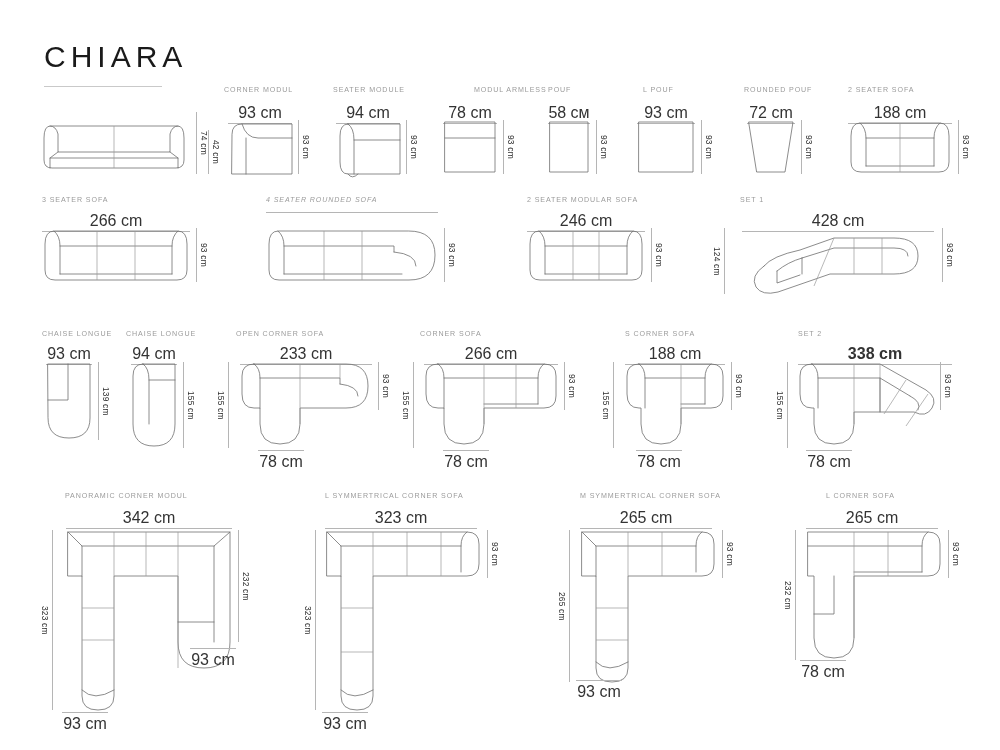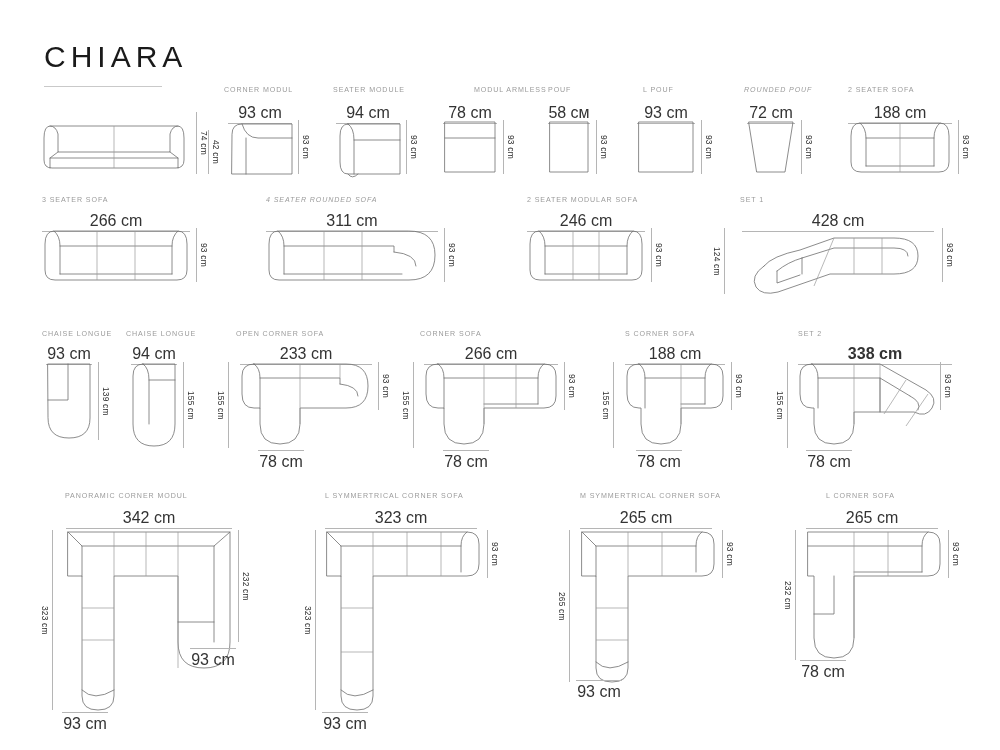--- a/index.html
+++ b/index.html
@@ -139,21 +139,21 @@
   <div class="item" style="left:637px;top:120px;">
     <svg width="58" height="54" viewBox="0 0 58 54">
       <rect class="s" x="2" y="2" width="54" height="50"></rect>
     </svg>
   </div>
   <div class="dim-v" style="left:701px;top:120px;height:54px;">
     <span class="ln" style="height:54px;"></span>
       <span class="t">93 cm</span>
   </div>
 
-  <div class="cap" style="position:absolute;left:744px;top:86px;font-style:italic;">ROUNDED POUF</div>
+  <div class="cap" style="position:absolute;left:744px;top:86px;">ROUNDED POUF</div>
   <div class="dim-top" style="left:747px;top:104px;width:48px;">
     <span class="t">72 cm</span>
       <span class="ln"></span>
   </div>
   <div class="item" style="left:747px;top:120px;">
     <svg width="48" height="54" viewBox="0 0 48 54">
       <path class="s" d="M2 2 L46 2 L38 52 L10 52 Z"></path>
     </svg>
   </div>
   <div class="dim-v" style="left:801px;top:120px;height:54px;">
@@ -194,21 +194,20 @@
       <path class="sl" d="M55 3 L55 52 M93 3 L93 52"></path>
     </svg>
   </div>
   <div class="dim-v" style="left:196px;top:228px;height:54px;">
     <span class="ln" style="height:54px;"></span>
       <span class="t">93 cm</span>
   </div>
 
   <div class="cap" style="position:absolute;left:266px;top:196px;font-style:italic;">4 SEATER ROUNDED SOFA</div>
   <div class="dim-top" style="left:266px;top:212px;width:172px;">
-    <span class="t">311 cm</span>
       <span class="ln"></span>
   </div>
   <div class="item" style="left:266px;top:228px;">
     <svg width="172" height="54" viewBox="0 0 172 54">
       <path class="s" d="M12 3 Q3 3 3 16 L3 42 Q3 52 13 52 L143 52 Q169 52 169 27 Q169 3 143 3 Z"></path>
       <path class="s" d="M12 3 Q18 8 18 18 L18 46"></path>
       <path class="s" d="M18 18 L128 18 L128 24"></path>
       <path class="s" d="M18 46 L136 46"></path>
       <path class="sl" d="M58 3 L58 52 M96 3 L96 52"></path>
       <path class="s" d="M128 24 Q150 26 150 38"></path>

